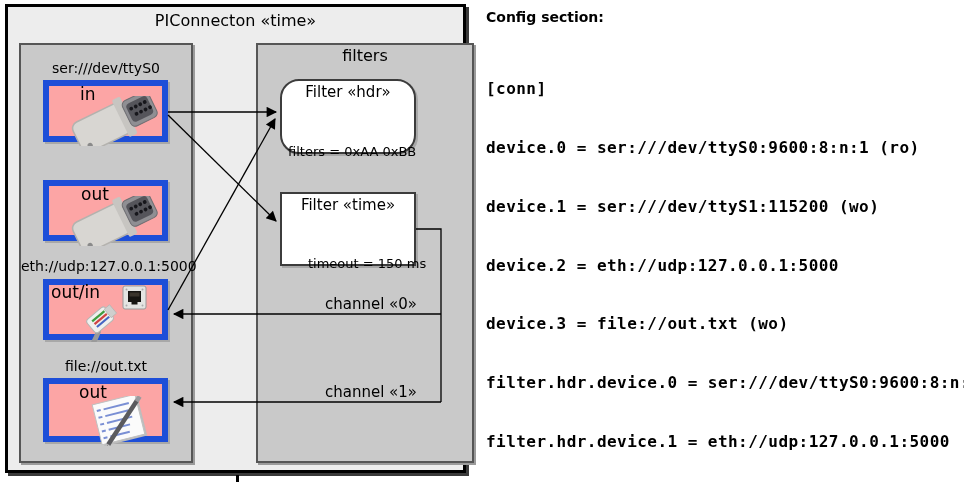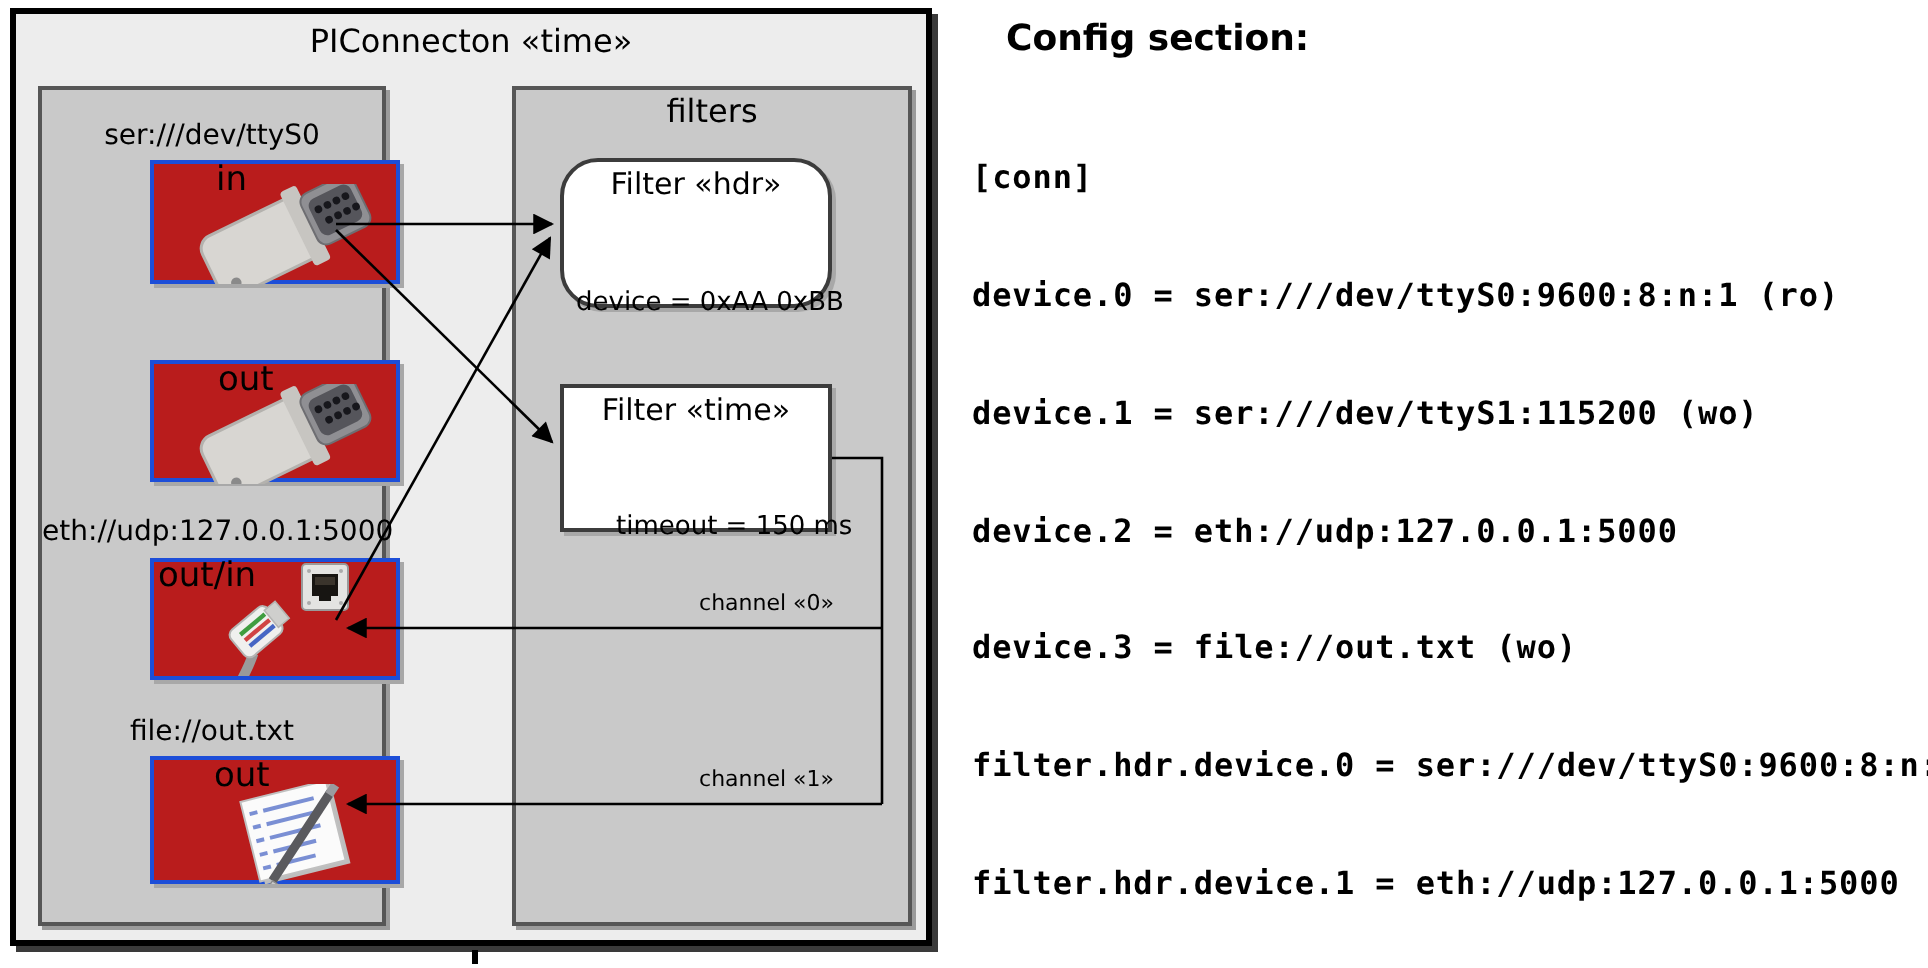--- a/index.html
+++ b/index.html
@@ -9,35 +9,35 @@
 
   .outer-box { left:5px; top:4px; width:461px; height:469px; box-sizing:border-box;
                background:#ededed; border:3px solid #000; box-shadow:3px 3px 0 #3a3a3a; }
   .diagram-title { left:0; right:0; top:4px; text-align:center; font-size:16px; }
 
   .group-box { box-sizing:border-box; background:#c9c9c9; border:2px solid #565656;
                box-shadow:2px 2px 0 #9b9b9b; }
   .group-title { left:0; right:0; top:1px; text-align:center; font-size:16px; }
 
   .dev-label { left:0; right:0; text-align:center; font-size:14px; white-space:nowrap; }
-  .dev-box { box-sizing:border-box; width:125px; background:#b91c1c; border:2px solid #1d4ed8;
-             box-shadow:2px 2px 0 #a8a8a8;margin-left:32px; }
+  .dev-box { box-sizing:border-box; width:125px; background:#fca5a5; border:6px solid #1d4ed8;
+             box-shadow:2px 2px 0 #a8a8a8; }
   .port-label { font-size:17px; white-space:nowrap; line-height:1.05; }
 
   .filter-box { box-sizing:border-box; width:136px; background:#fff; border:2px solid #3c3c3c;
                 box-shadow:2px 2px 0 #a8a8a8; }
   .filter-title { left:0; right:0; top:2px; text-align:center; font-size:15px; }
   .filter-props { font-size:13px; line-height:16px; white-space:pre; }
 
-  .channel-label { width:137px; text-align:right; font-size:11px; }
+  .channel-label { width:137px; text-align:right; font-size:15px; }
 
   .overlay { left:0; top:0; pointer-events:none; z-index:40; }
 
-  .config-heading { left:486px; top:9px; font-size:18px; font-weight:bold;
-                    font-family:"DejaVu Sans", sans-serif;margin-left:17px; }
+  .config-heading { left:486px; top:9px; font-size:14px; font-weight:bold;
+                    font-family:"DejaVu Sans", sans-serif; }
   .config-lines { left:486px; top:40px; font-family:"DejaVu Sans Mono", monospace;
                   font-size:16px; font-weight:bold; line-height:19.6px;
                   letter-spacing:0.45px; white-space:pre; }
   .tick-artifact { left:236px; top:475px; width:3px; height:7px; background:#000; }
 </style>
 </head>
 <body>
 
 <div class="canvas">
 
@@ -137,27 +137,27 @@
           <g transform="rotate(3 33 26)">
             <line x1="17" y1="45" x2="54" y2="7" stroke="#5a5a5e" stroke-width="4.5"></line>
             <line x1="53" y1="8" x2="57" y2="4" stroke="#9a9a9e" stroke-width="4.5"></line>
             <polygon points="17,45 13,49 19,47" fill="#c9c9c9" stroke="#8a8a8a" stroke-width="0.7"></polygon>
           </g>
         </g>
       </svg>
     </div>
   </div>
 
-  <div class="abs group-box" style="left:256px; top:43px; width:200px; height:420px;">
+  <div class="abs group-box" style="left:256px; top:43px; width:218px; height:420px;">
     <div class="abs group-title">filters</div>
 
     <div class="abs filter-box" style="left:22px; top:34px; height:75px;border-radius:19px;">
       <div class="abs filter-title">Filter «hdr»</div>
       <div class="abs filter-props" style="left:6px; top:31px;">
-        <div>device = 0xAA 0xBB</div>
+        <div>filters = 0xAA 0xBB</div>
         <div>payloadSize = 16</div>
       </div>
     </div>
 
     <div class="abs filter-box" style="left:22px; top:147px; height:74px;">
       <div class="abs filter-title">Filter «time»</div>
       <div class="abs filter-props" style="left:6px; top:30px;margin-left:20px;">
         <div>timeout = 150 ms</div>
       </div>
     </div>

